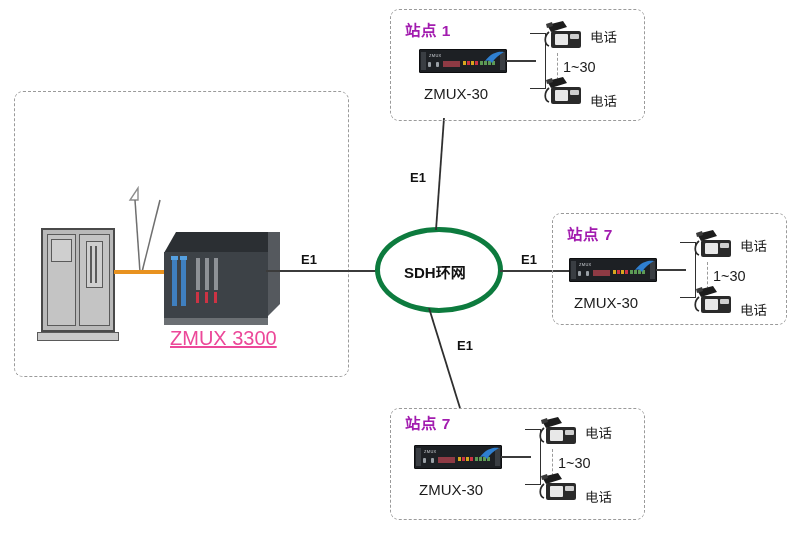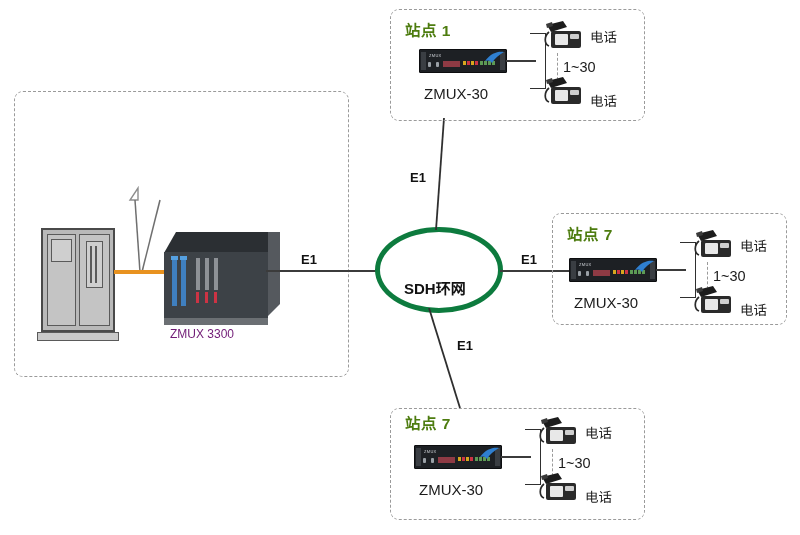--- a/index.html
+++ b/index.html
@@ -27,38 +27,39 @@
     position: absolute;
     border: 1.6px dashed #9a9a9a;
     border-radius: 9px;
     box-sizing: border-box;
     background: transparent;
   }
 
   
   .site-title {
     position: absolute;
-    color: #4d7c0f;
+    color: #a21caf;
     font-weight: bold;
     font-size: 15.5px;
     letter-spacing: 0.5px;
     white-space: nowrap;
   }
   .dev-label {
     position: absolute;
     color: #1b1b1b;
     font-size: 15px;
     white-space: nowrap;
     text-align: center;
   }
   .dev-label-big {
     position: absolute;
-    color: #701a75;
-    font-size: 12px;
-    white-space: nowrap;
+    color: #ec4899;
+    font-size: 20px;
+    white-space: nowrap;
+    text-decoration: underline;
   }
   .phone-label {
     position: absolute;
     color: #1b1b1b;
     font-size: 13.5px;
     white-space: nowrap;
   }
   .range-label {
     position: absolute;
     color: #1b1b1b;
@@ -286,21 +287,21 @@
     <div class="led-red" style="left:214px; top:292px; width:3px; height:11px;"></div>
 
     <div class="mux-bottom" style="left:164px; top:318px; width:104px; height:7px;"></div>
   </div>
   <div class="dev-label-big" style="left:170px; top:327px;">ZMUX 3300</div>
 
   <div class="line-h" style="left:266px; top:270px; width:115px;"></div>
   <div class="e1-label" style="left:301px; top:252px;">E1</div>
 
   <div class="ring" style="left:375px; top:227px; width:128px; height:86px;"></div>
-  <div class="ring-label" style="left:404px; top:261px;margin-top:16px;">SDH环网</div>
+  <div class="ring-label" style="left:404px; top:261px;">SDH环网</div>
 
   <svg class="abs" style="left:420px; top:118px; width:40px; height:112px;" viewBox="0 0 40 112">
     <line x1="24" y1="0" x2="16" y2="112" stroke="#2f2f2f" stroke-width="1.8"></line>
   </svg>
   <div class="e1-label" style="left:410px; top:170px;">E1</div>
 
   <div class="line-h" style="left:500px; top:270px; width:70px;"></div>
   <div class="e1-label" style="left:521px; top:252px;">E1</div>
 
   <svg class="abs" style="left:420px; top:308px; width:50px; height:100px;" viewBox="0 0 50 100">

